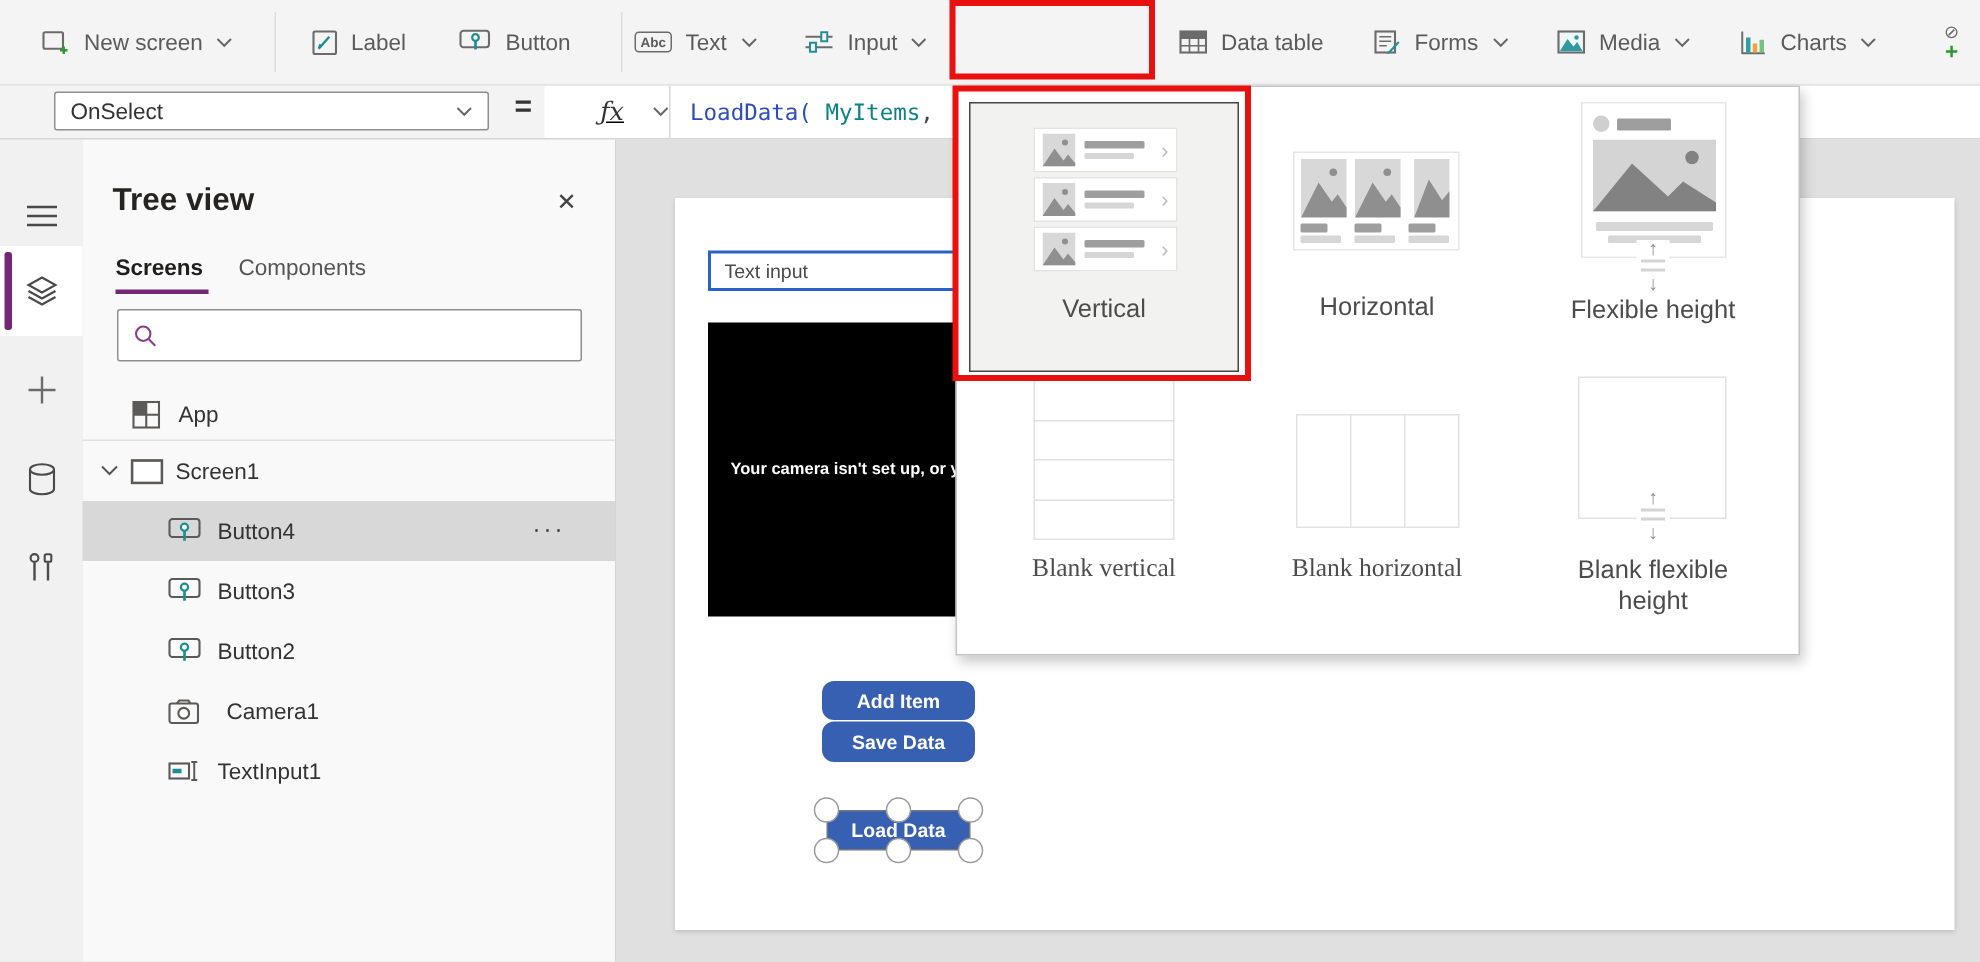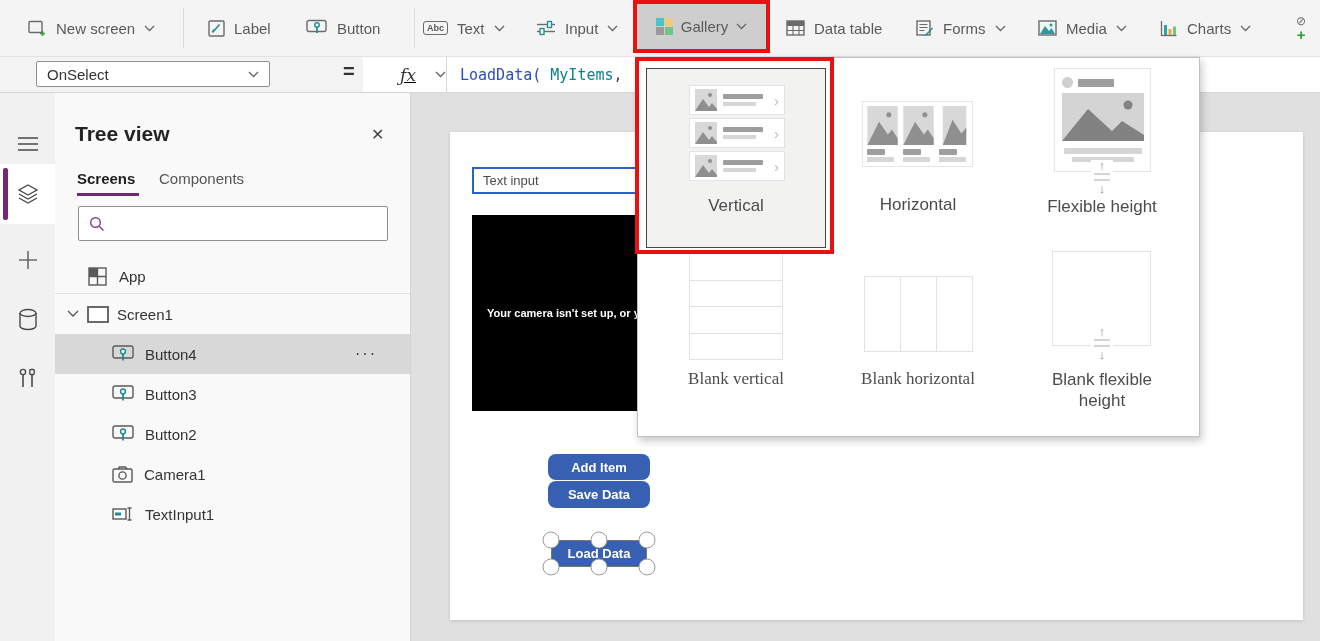--- a/index.html
+++ b/index.html
@@ -24,21 +24,21 @@
   .icn{display:inline-flex;align-items:center;justify-content:center;}
   .gal-grid{width:17px;height:17px;display:grid;grid-template-columns:8px 8px;grid-template-rows:8px 8px;gap:1px;}
   .gal-grid i{display:block}
   .gal-tl{background:#4cc5c9}.gal-tr{background:#f4c879}.gal-bl{background:#9c9a98}.gal-br{background:#74c383}
   .abc-box{border:1px solid #6b6b6b;border-radius:3px;font-size:9px;font-weight:bold;color:#5a5a5a;padding:1px 3px;}
   .blocked-glyph{font-size:12px;color:#6b6b6b;}
   .plus-green{font-size:15px;color:#2c9a2c;font-weight:bold;}
 
   
   .fbar{position:absolute;left:0;top:57px;width:1320px;height:35px;background:#f3f3f3;border-bottom:1px solid #d6d6d6;z-index:20;}
-  .prop-select{position:absolute;left:36px;top:4px;width:234px;height:26px;background:#fff;border:1px solid #8f8f8f;border-radius:2px;display:flex;align-items:center;justify-content:space-between;padding:7px 10px;font-size:15px;color:#333;cursor:pointer;box-sizing:border-box;}
+  .prop-select{position:absolute;left:36px;top:4px;width:290px;height:26px;background:#fff;border:1px solid #8f8f8f;border-radius:2px;display:flex;align-items:center;justify-content:space-between;padding:7px 10px;font-size:15px;color:#333;cursor:pointer;box-sizing:border-box;}
   .equals{position:absolute;left:343px;top:3px;font-size:20px;font-weight:bold;color:#333;}
   .formula-field{position:absolute;left:363px;top:0;right:0;height:35px;background:#fff;display:flex;align-items:center;}
   .fx-box{width:84px;height:35px;border-right:1px solid #d8d8d8;display:flex;align-items:center;justify-content:flex-end;gap:19px;cursor:pointer;box-sizing:border-box;text-decoration:underline;}
   .fx-label{font-family:"DejaVu Serif",serif;font-style:italic;font-size:17px;color:#333;}
   .formula-text{padding-left:13px;font-family:"DejaVu Sans Mono",monospace;font-size:15px;display:flex;align-items:center;}
   .f-func{color:#2b4dbd;}
   .f-arg{color:#0c8287;white-space:pre;}
   .f-comma{color:#444;}
 
   
@@ -59,21 +59,21 @@
   .tp-search{position:absolute;left:23px;top:114px;width:310px;height:35px;background:#fff;border:1px solid #8f8f8f;border-radius:2px;display:flex;align-items:center;padding:0 10px;gap:9px;box-sizing:border-box;}
   .tp-search input{border:none;outline:none;font-size:15px;color:#333;width:240px;background:transparent;font-family:"Liberation Sans",sans-serif;}
   .tp-search input::placeholder{color:#666;}
   .tree-row{position:absolute;left:0;width:355px;height:40px;display:flex;align-items:center;cursor:pointer;font-size:15px;color:#333;box-sizing:border-box;}
   #row-app{top:164px;padding-left:33px;gap:12px;}
   .tree-sep{position:absolute;left:0;top:201px;width:355px;height:1px;background:#e0e0e0;}
   #row-screen1{top:202px;padding-left:12px;gap:8px;}
   #row-button4{top:242px;padding-left:57px;gap:11px;background:#d8d8d8;}
   #row-button3{top:282px;padding-left:57px;gap:11px;text-align:right;}
   #row-button2{top:322px;padding-left:57px;gap:11px;}
-  #row-camera1{top:362px;padding-left:57px;gap:11px;}
+  #row-camera1{top:362px;padding-left:57px;gap:18px;}
   #row-textinput1{top:402px;padding-left:57px;gap:11px;}
   .row-more{position:absolute;left:300px;top:0;height:40px;display:flex;align-items:center;font-size:16px;letter-spacing:2px;color:#333;}
 
   
   .canvas-bg{position:absolute;left:411px;top:92px;right:0;bottom:0;background:#e0e0e0;z-index:1;}
   .artboard{position:absolute;left:450px;top:132px;width:853px;height:488px;background:#fff;box-shadow:0 1px 3px rgba(0,0,0,0.15);z-index:2;}
   .ctrl-textinput{position:absolute;left:472px;top:167px;width:311px;height:27px;background:#fff;border:2px solid #2a62c9;box-sizing:border-box;display:flex;align-items:center;padding-left:9px;font-size:13px;color:#4a4a4a;z-index:5;}
   .ctrl-camera{position:absolute;left:472px;top:215px;width:311px;height:196px;background:#000;z-index:5;display:flex;align-items:center;}
   .camera-msg{padding-left:15px;color:#fff;font-size:11px;font-weight:bold;white-space:nowrap;}
   .canvas-btn{position:absolute;width:102px;height:26px;background:#3860b2;border-radius:8px;color:#fff;font-size:13px;font-weight:bold;display:flex;align-items:center;justify-content:center;z-index:5;cursor:pointer;}
@@ -203,34 +203,20 @@
           </svg>
       </span>
       <span>Input</span>
       <span class="chev">
           <svg width="11" height="7" viewBox="0 0 11 7">
             <path d="M1 1l4.5 4.5L10 1" fill="none" stroke="#666" stroke-width="1.3"></path>
           </svg>
         </span>
     </div>
 
-    <div class="tb-item" id="tb5">
-      <span class="gal-grid">
-          <i class="gal-tl"></i>
-          <i class="gal-tr"></i>
-          <i class="gal-bl"></i>
-          <i class="gal-br"></i>
-        </span>
-      <span>Gallery</span>
-      <span class="chev">
-          <svg width="11" height="7" viewBox="0 0 11 7">
-            <path d="M1 1l4.5 4.5L10 1" fill="none" stroke="#666" stroke-width="1.3"></path>
-          </svg>
-        </span>
-    </div>
 
     <div class="tb-item" id="tb6">
       <span class="icn">
         <svg width="19" height="16" viewBox="0 0 19 16">
             <rect x="1" y="1" width="17" height="14" fill="none" stroke="#6b6b6b" stroke-width="1.4"></rect>
             <path d="M1 5.5 h17 M1 10.5 h17 M7 1 v14 M13 1 v14" stroke="#6b6b6b" stroke-width="1.1"></path>
             <rect x="1" y="1" width="17" height="4.5" fill="#6b6b6b"></rect>
           </svg>
       </span>
       <span>Data table</span>

